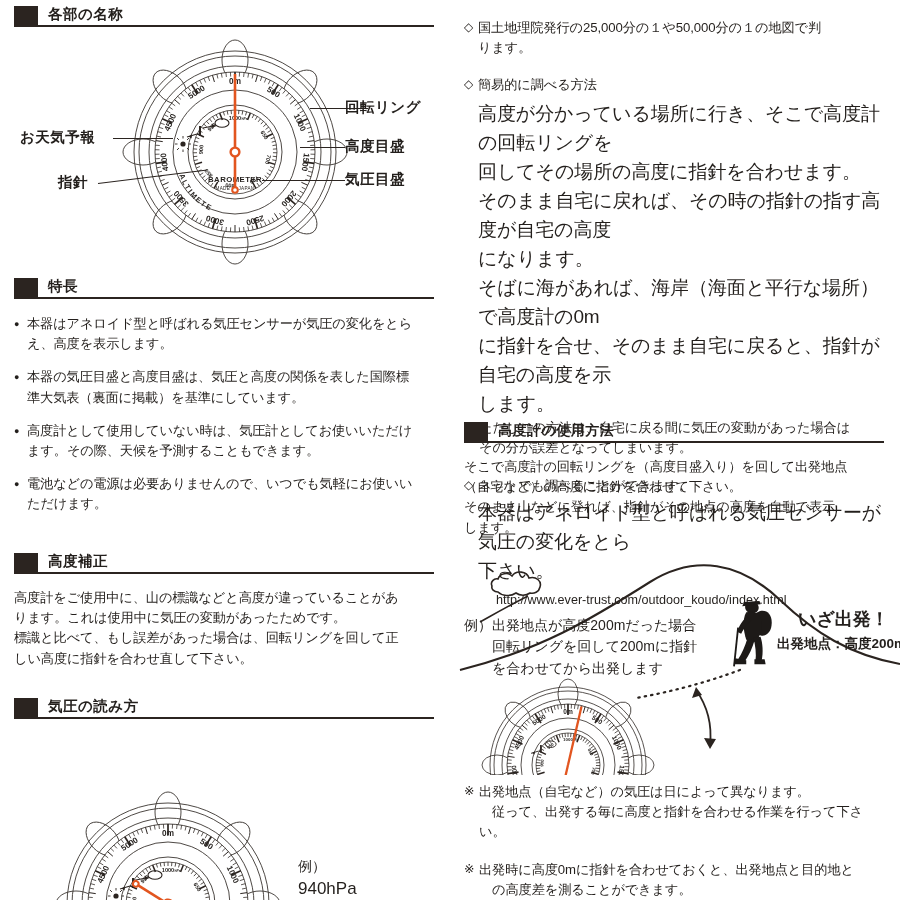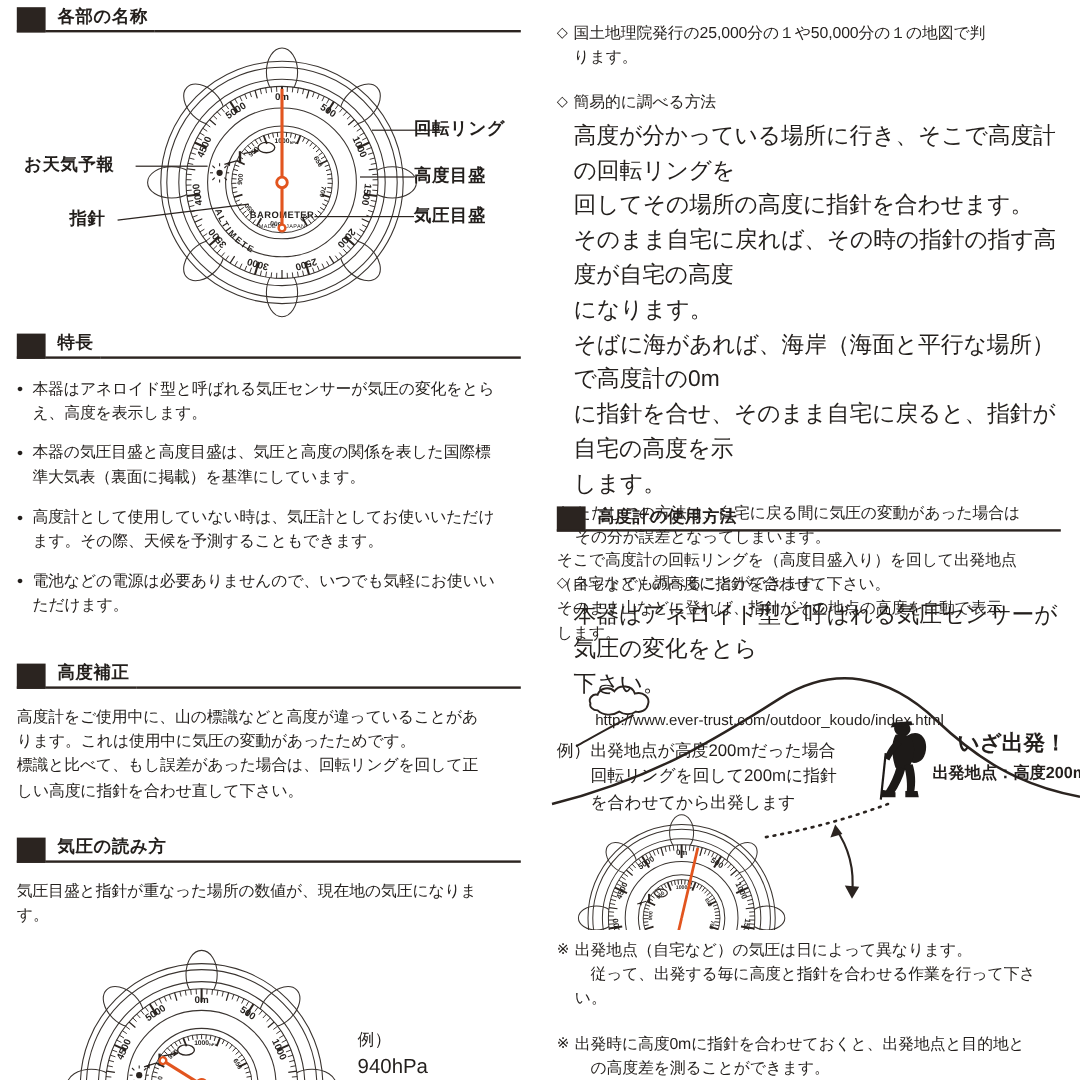--- a/index.html
+++ b/index.html
@@ -389,22 +389,20 @@
 標識と比べて、もし誤差があった場合は、回転リングを回して正
 しい高度に指針を合わせ直して下さい。</div>
   </div>
 
   <div class="sec" style="top:696px;">
     <div class="sec-head">
       <div class="sec-sq"></div>
       <div class="sec-title">気圧の読み方</div>
       <div class="sec-rule"></div>
     </div>
-    <div class="para" style="margin-top:13px;">気圧目盛と指針が重なった場所の数値が、現在地の気圧になりま
-す。</div>
   </div>
 
   <div style="position:absolute;left:0;top:786px;width:450px;height:114px;overflow:hidden;">
     <svg width="450" height="140" viewBox="0 0 450 140">
       <g transform="translate(168,118)">
         <g fill="none" stroke="#3a3430" stroke-width="0.9">
           <circle r="101"></circle>
               <circle r="96"></circle>
               <circle r="86"></circle>
           <g>

